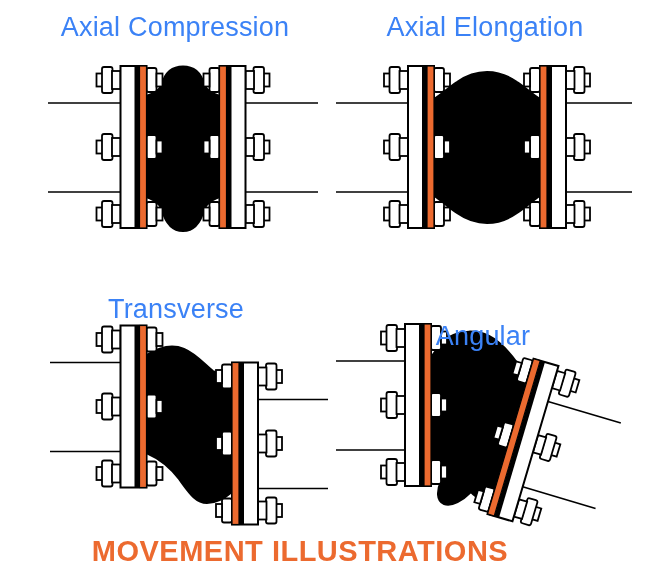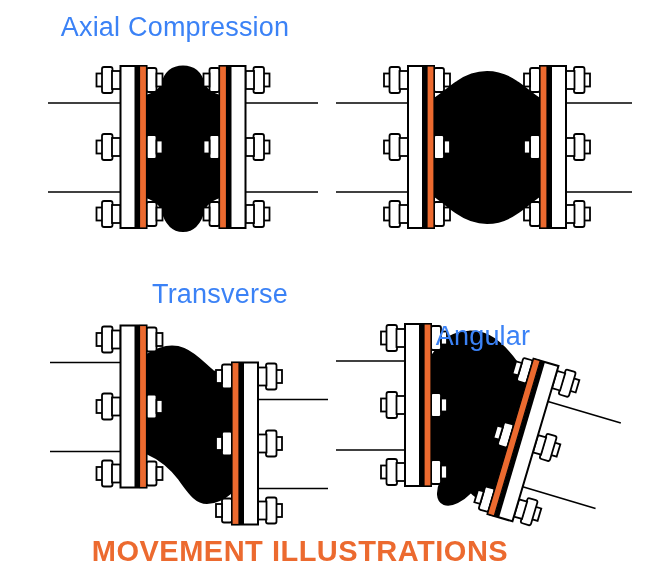--- a/index.html
+++ b/index.html
@@ -17,21 +17,21 @@
     width: 350px;
     text-align: center;
     font-size: 27px;
     font-weight: 400;
     color: #3b82f6;
     letter-spacing: 0.2px;
     white-space: nowrap;
   }
   .qtitle.q1 { left: 0px;   top: 12px; }
   .qtitle.q2 { left: 310px; top: 12px; }
-  .qtitle.q3 { left: 1px;   top: 279px; padding-left: 44px; }
+  .qtitle.q3 { left: 1px;   top: 294px; }
   .qtitle.q4 { left: 308px; top: 296px; margin-top: 25px; }
   .caption {
     position: absolute;
     left: 0; top: 535px;
     width: 600px;
     text-align: center;
     font-size: 29px;
     font-weight: 700;
     color: #EC6A2F;
     letter-spacing: 0.5px;
@@ -124,17 +124,18 @@
         <g stroke="#000000" stroke-width="1.6">
           <line x1="536" y1="396" x2="612" y2="396"></line>
           <line x1="536" y1="485" x2="612" y2="485"></line>
         </g>
         <use href="#flange" transform="translate(523,440) scale(-1,1)"></use>
       </g>
     </g>
   </svg>
 
   <div class="qtitle q1">Axial Compression</div>
+  <div class="qtitle q2">Axial Elongation</div>
   <div class="qtitle q3">Transverse</div>
   <div class="qtitle q4">Angular</div>
   <div class="caption">MOVEMENT ILLUSTRATIONS</div>
 
 </div>
 
 </body></html>

